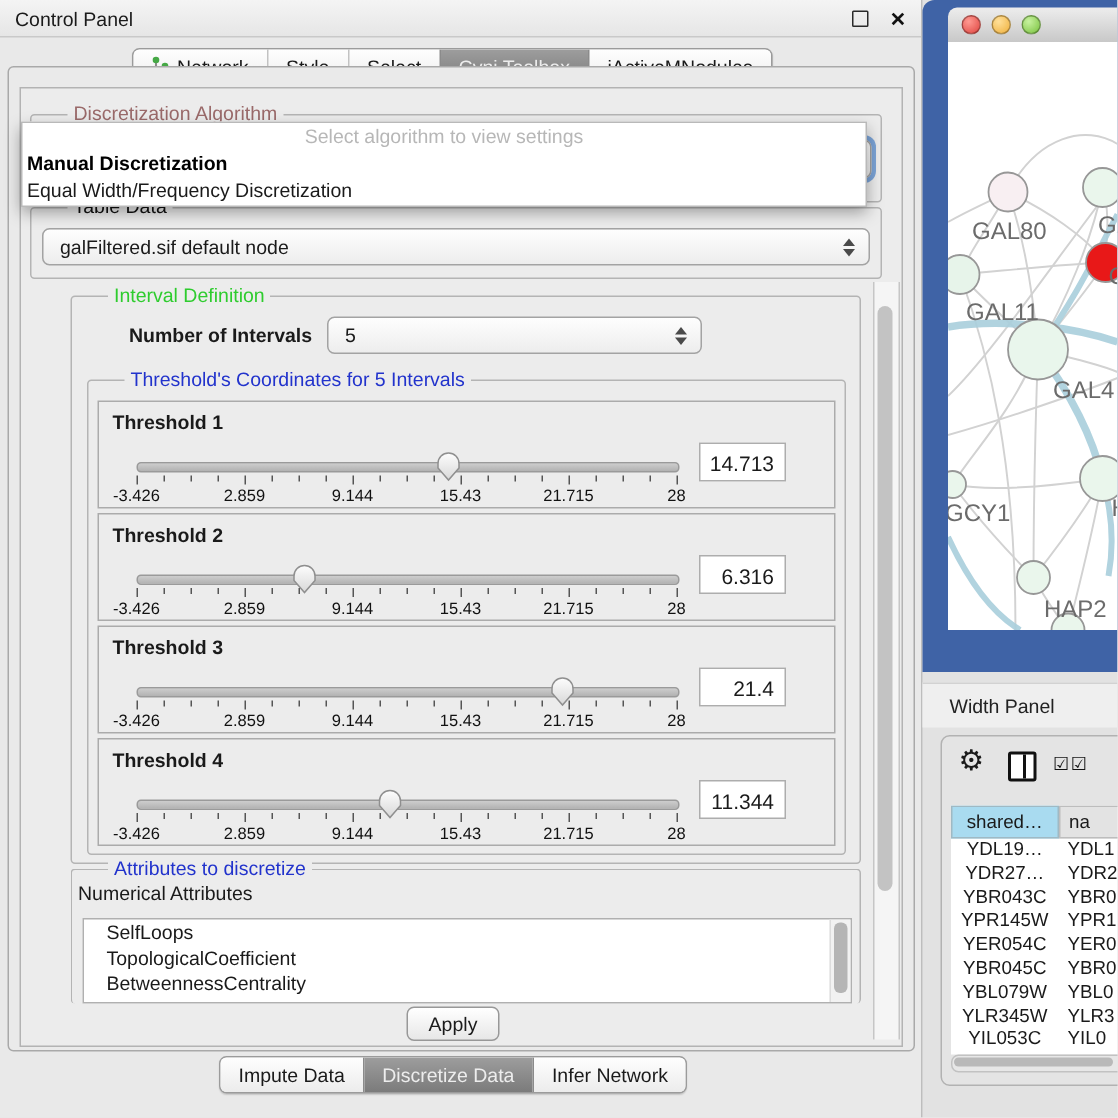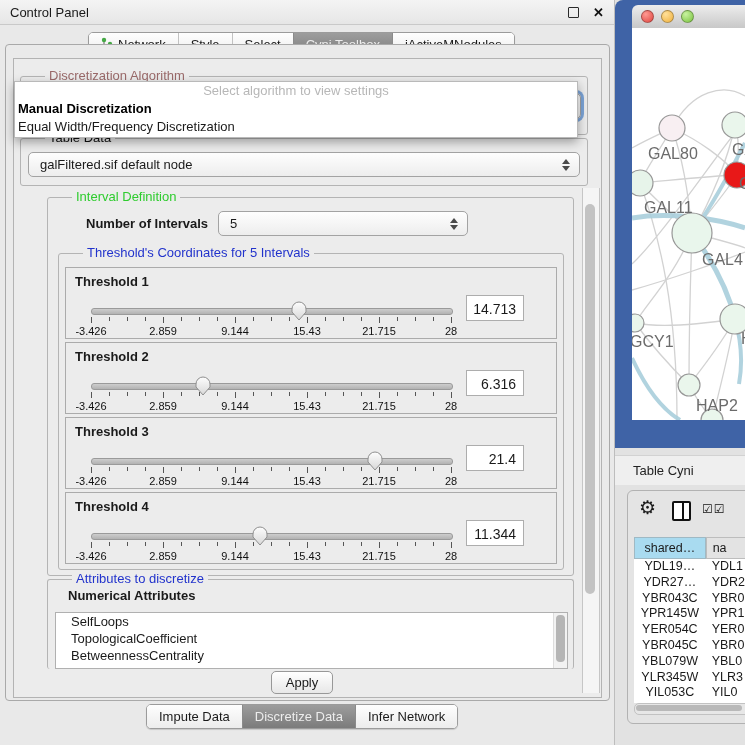--- a/index.html
+++ b/index.html
@@ -341,21 +341,21 @@
                 <stop offset="1" stop-color="#d8d8d8"></stop>
               </linearGradient>
             </defs>
           </svg>
         </div>
     </div>
   </div>
 
   <div class="abs group" style="left:47px;top:579px;width:525px;height:89px;border-bottom:none">
     <span class="group-label lbl-blue">Attributes to discretize</span>
-    <span style="position:absolute;left:20px;top:8px;font-weight:bold">Numerical Attributes</span>
+    <span style="position:absolute;left:4px;top:8px;font-weight:normal">Numerical Attributes</span>
   </div>
   <div class="abs attr-list">
     <div>
         <div class="item">SelfLoops</div>
         <div class="item">TopologicalCoefficient</div>
         <div class="item">BetweennessCentrality</div>
       </div>
     <div class="list-scroll">
       <div class="thumb"></div>
     </div>
@@ -439,21 +439,21 @@
           <text x="70" y="237" class="node-label">GAL4</text>
           <text x="-2" y="319" class="node-label">GCY1</text>
           <text x="109" y="316" class="node-label">H</text>
           <text x="64" y="383" class="node-label">HAP2</text>
         </g>
     </svg>
   </div>
 </div>
 
 <div class="abs tp-header">
-  <span>Table Cyni</span>
+  <span>Width Panel</span>
 </div>
 
 <div class="abs tp-body">
   <span class="gear">⚙</span>
   <span class="col-icon">
       <i></i>
     </span>
   <span class="checks">☑☑</span>
 
   <div class="tp-table">

